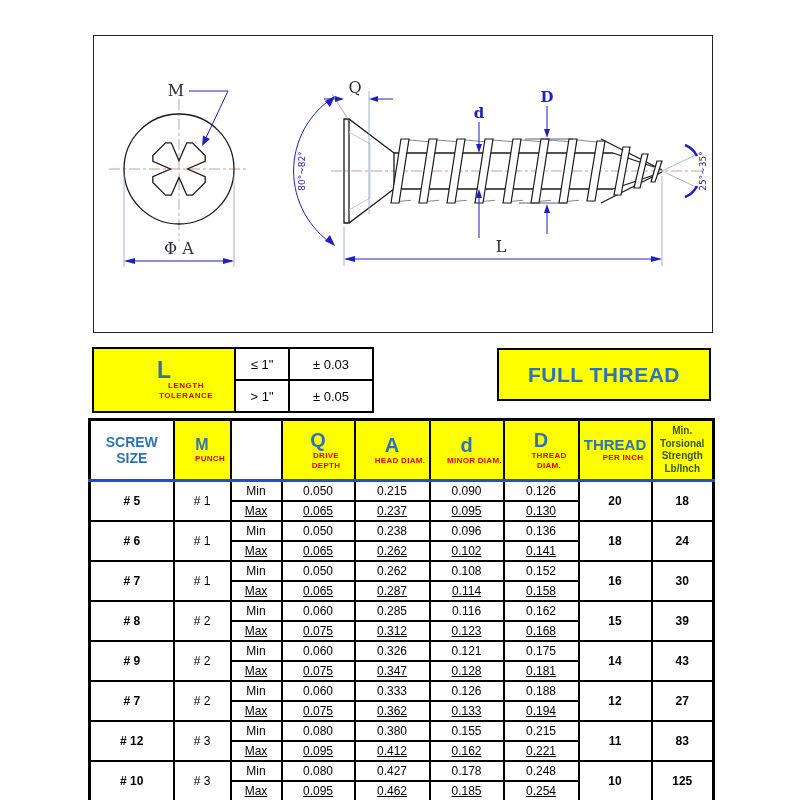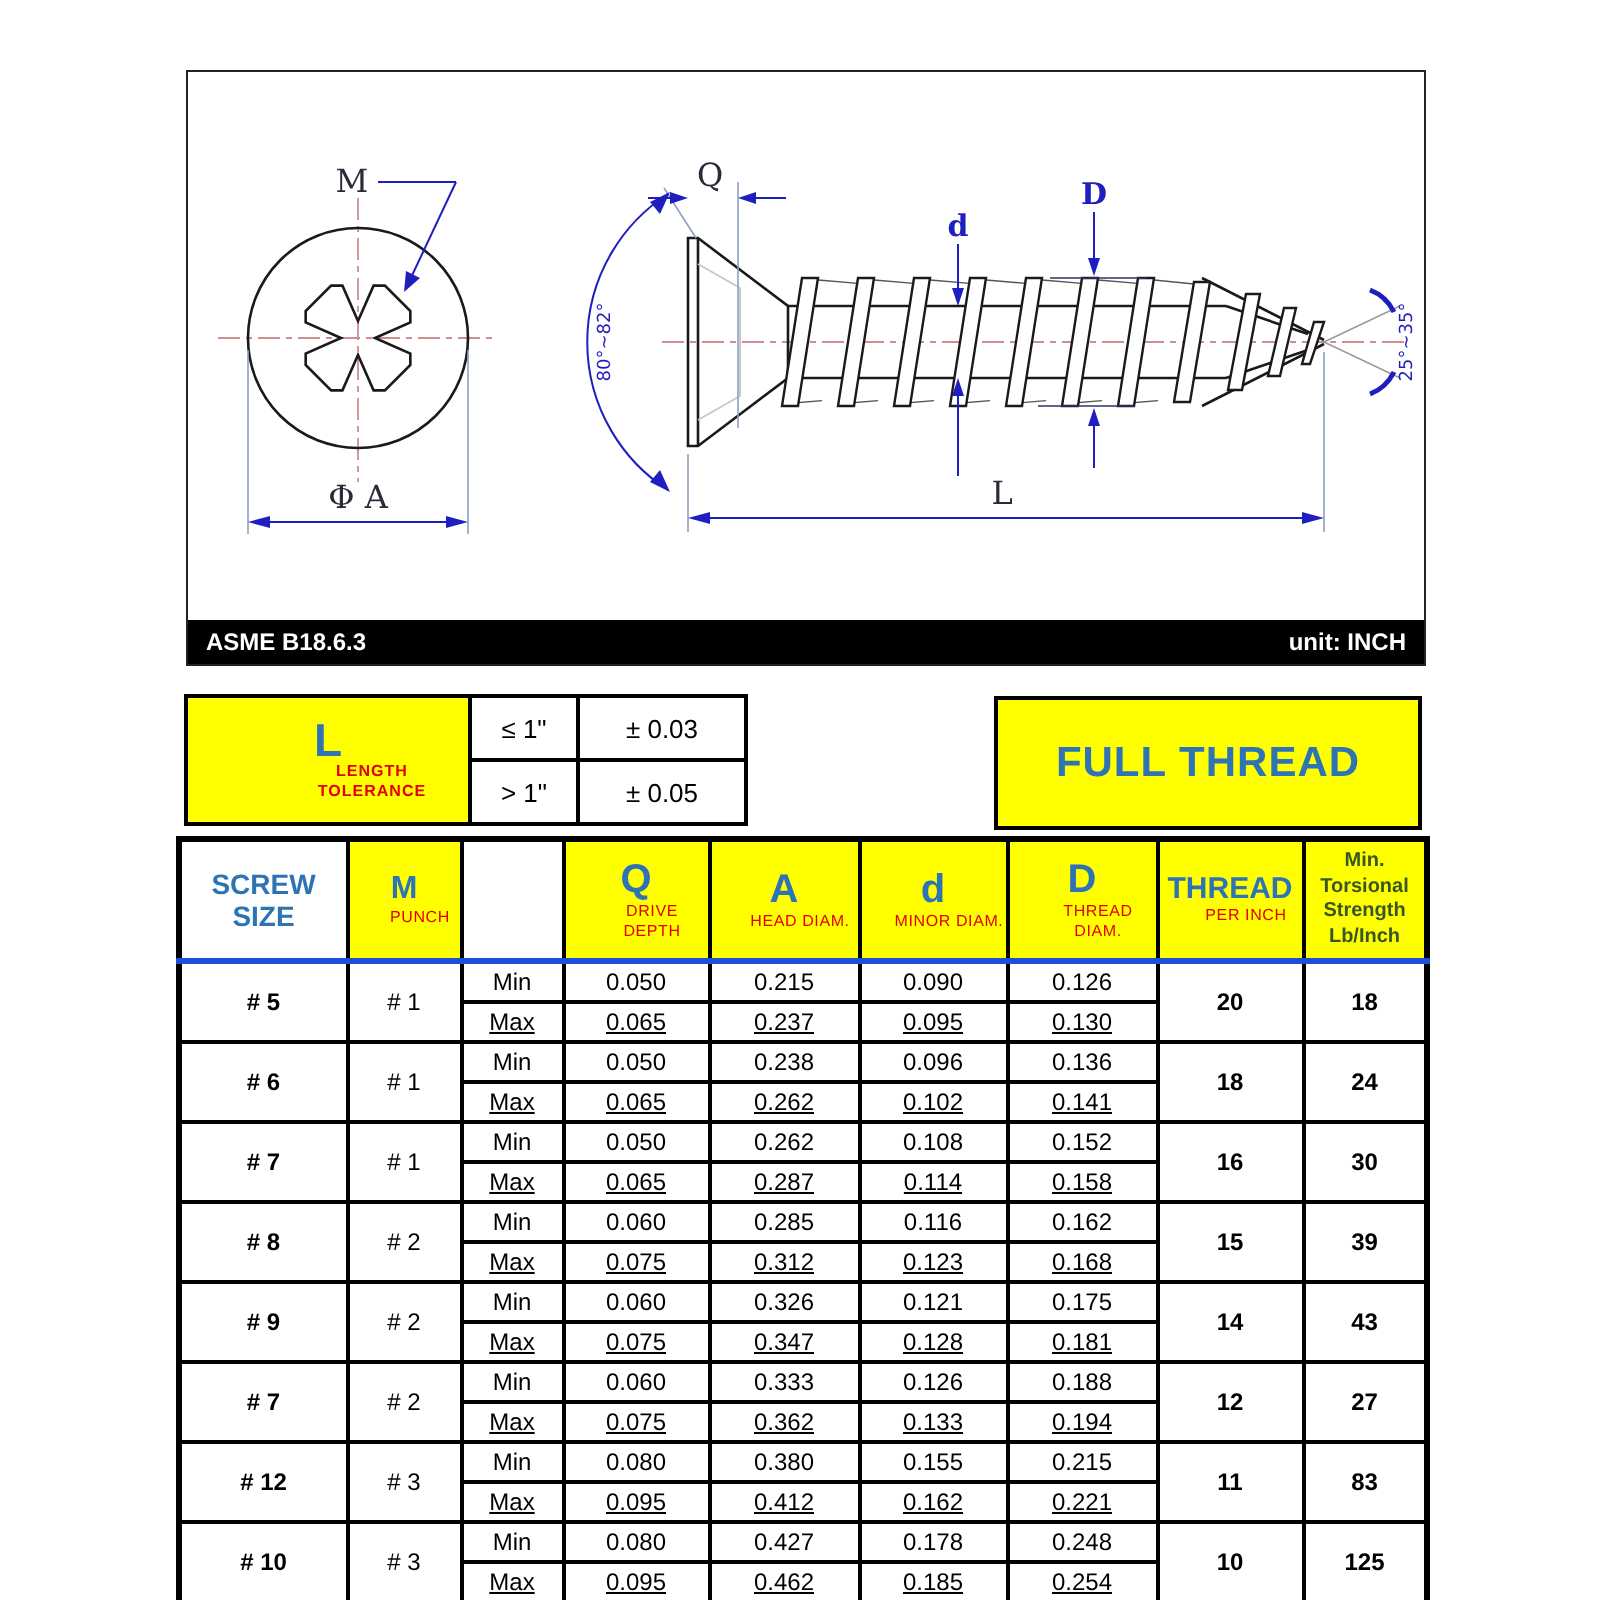--- a/index.html
+++ b/index.html
@@ -33,34 +33,34 @@
   
   .tol{position:absolute;left:92px;top:347px;border-collapse:collapse;}
   .tol td{border:2px solid #000;text-align:center;vertical-align:middle;}
   .tol-title{width:138px;background:#ffff00;}
   .tol-sym{color:#2e74b5;font-size:23px;font-weight:bold;line-height:22px;}
   .tol-sub{color:#e30000;font-size:8px;font-weight:bold;line-height:10px;letter-spacing:.5px;margin-left:44px;}
   .tol-cond{width:50px;height:28px;font-size:13px;}
   .tol-val{width:80px;height:28px;font-size:13px;}
 
   
-  .full-thread{position:absolute;left:497px;top:348px;width:214px;height:67px;background:#ffff00;
+  .full-thread{position:absolute;left:497px;top:348px;width:214px;height:53px;background:#ffff00;
                border:2px solid #000;display:flex;align-items:center;justify-content:center;
                color:#2e74b5;font-size:21px;font-weight:bold;letter-spacing:.5px;box-sizing:border-box;}
 
   
   .spec{position:absolute;left:88px;top:418px;border-collapse:collapse;table-layout:fixed;
         border:3px solid #000;}
   .spec th,.spec td{border:2px solid #000;text-align:center;vertical-align:middle;padding:0;}
   .spec thead th{height:58px;border-bottom:3px solid #1d4ed8;}
   .yel{background:#ffff00;}
   .h-blue{color:#2e74b5;font-weight:bold;font-size:14px;line-height:16px;}
   .h-sym{color:#2e74b5;font-weight:bold;font-size:20px;line-height:22px;}
   .h-symsm{color:#2e74b5;font-weight:bold;font-size:16px;line-height:18px;}
-  .h-red{color:#e30000;font-weight:normal;font-size:8px;line-height:10px;letter-spacing:.3px;padding-left:16px;}
+  .h-red{color:#e30000;font-weight:bold;font-size:8px;line-height:10px;letter-spacing:.3px;padding-left:16px;}
   .h-grn{color:#375623;font-weight:bold;font-size:10px;line-height:12.5px;}
   .spec td{height:18px;font-size:12px;line-height:14px;}
   .c-size{font-weight:bold;font-size:13px;}
   .c-punch{font-size:12px;}
   .c-mm{font-size:11px;}
   .c-tpi,.c-str{font-weight:bold;}
   .bmin{border-bottom:1px solid #000;}
   .bmax{border-top:1px solid #000;text-decoration:underline;}
   .co0{width:84px;} .co1{width:57px;} .co2{width:51px;} .co3{width:73px;} .co4{width:75px;}
   .co5{width:74px;} .co6{width:75px;} .co7{width:73px;} .co8{width:62px;}
@@ -167,24 +167,20 @@
       <polygon class="arr" points="661,258 650,255 650,261"></polygon>
       <text class="lbl" x="500" y="251" text-anchor="middle">L</text>
 
       <line class="thin2" x1="661" y1="170" x2="699" y2="152"></line>
       <line class="thin2" x1="661" y1="170" x2="699" y2="188"></line>
       <path class="arcb" d="M684,144 Q692,147 696,155"></path>
       <path class="arcb" d="M684,196 Q692,193 696,185"></path>
       <text class="alb" transform="translate(705,170) rotate(-90)" text-anchor="middle">25°~35°</text>
     </svg>
 
-    <div class="drawing-footer">
-      <span>ASME B18.6.3</span>
-      <span>unit: INCH</span>
-    </div>
   </div>
 
   <table class="tol">
     <tbody>
         <tr>
       <td class="tol-title" rowspan="2">
         <div class="tol-sym">L</div>
         <div class="tol-sub">LENGTH</div>
         <div class="tol-sub">TOLERANCE</div>
       </td>

